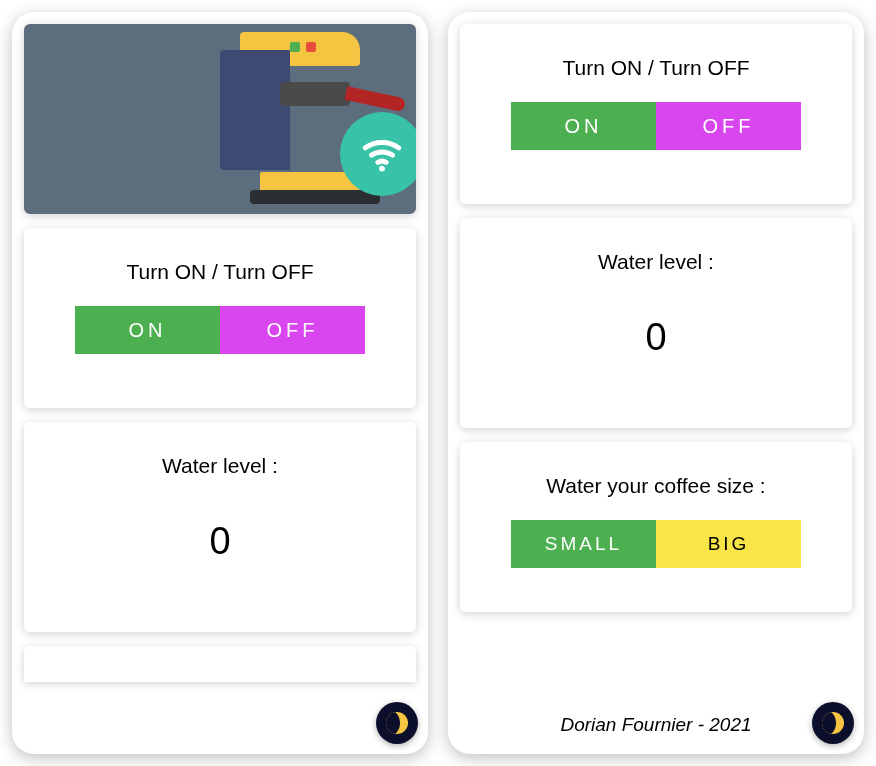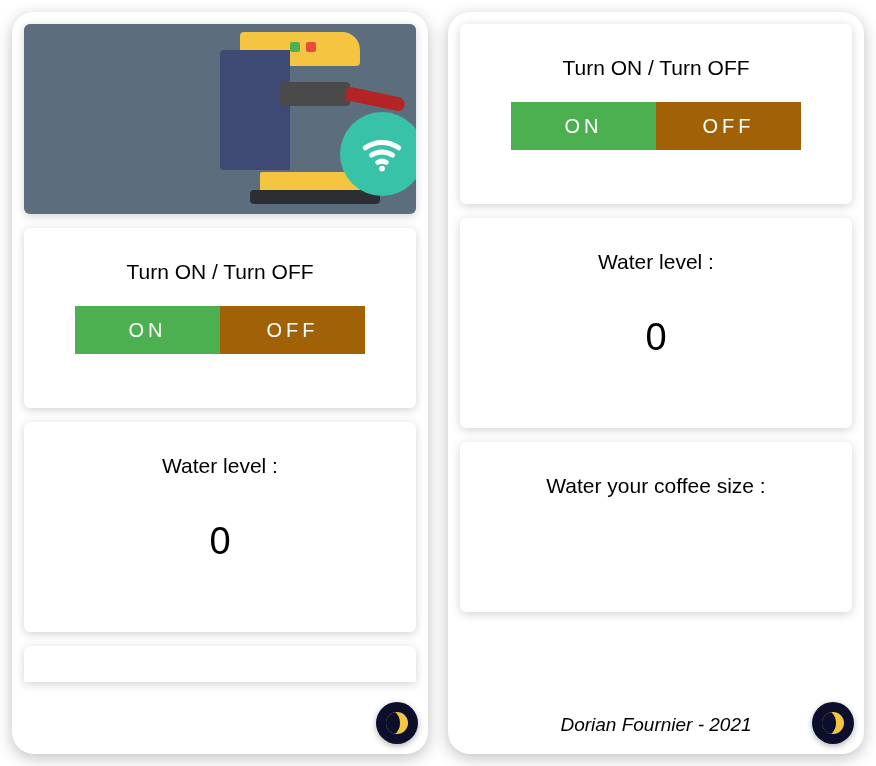--- a/index.html
+++ b/index.html
@@ -56,21 +56,21 @@
       border: none;
       font-size: 20px;
       letter-spacing: 4px;
       display: flex;
       align-items: center;
       justify-content: center;
       cursor: pointer;
       font-family: inherit;
     }
     .btn-green { background: #4caf50; color: #ffffff; }
-    .btn-red   { background: #a16207; color: #ffffff; }
+    .btn-red   { background: #d946ef; color: #ffffff; }
     .btn-yellow{ background: #f9e548; color: #000000; }
     .btn-small-label { letter-spacing: 3px; font-size: 19px; }
     .big-value {
       font-size: 38px;
       font-weight: 400;
       margin-top: 20px;
       margin-bottom: 10px;
     }
     .card-water { min-height: 210px; }
     .card-power { min-height: 180px; }
@@ -237,20 +237,24 @@
     </div>
   </div>
 
   <div class="card card-water">
     <div class="card-title">Water level :</div>
     <div class="big-value">0</div>
   </div>
 
   <div class="card card-size">
     <div class="card-title">Water your coffee size :</div>
+    <div class="btn-row">
+      <button class="btn btn-green btn-small-label">SMALL</button>
+      <button class="btn btn-yellow btn-small-label">BIG</button>
+    </div>
   </div>
 
   <div class="footer-text">Dorian Fournier - 2021</div>
 
   <div class="fab">
     <div class="moon"></div>
   </div>
 </div>
 
 </body></html>

